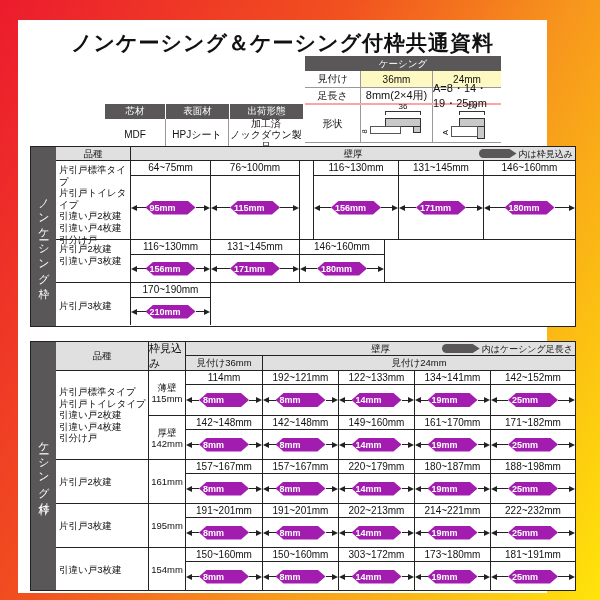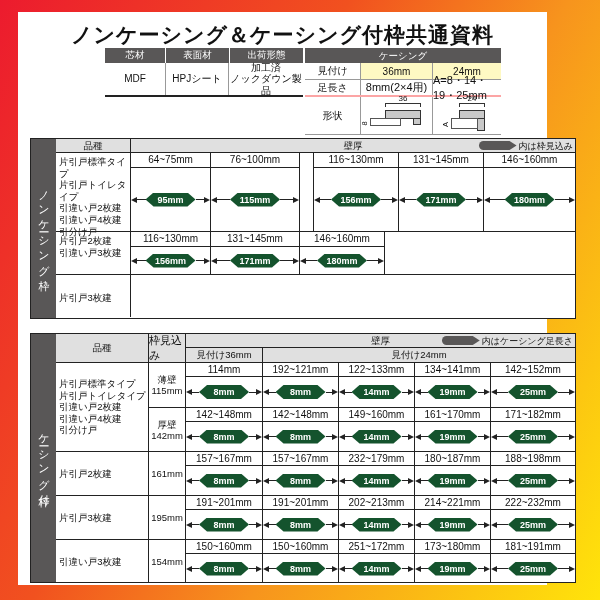--- a/index.html
+++ b/index.html
@@ -2,28 +2,28 @@
 <html><head>
 <meta charset="utf-8">
 <style>
 * { margin:0; padding:0; box-sizing:border-box; }
 html,body { width:600px; height:600px; }
 body {
   font-family:"Liberation Sans","DejaVu Sans",sans-serif;
   background:linear-gradient(118deg,#ec1b2e 0%,#f1511f 38%,#f7941d 62%,#ffe40a 100%);
   position:relative; color:#111;
 }
-.sheet { position:absolute; left:18px; top:12px; width:529px; height:573px; background:#fff; }
+.sheet { position:absolute; left:18px; top:20px; width:529px; height:573px; background:#fff; }
 .title { position:absolute; top:9px; left:0; width:100%; text-align:center;
   font-size:21px; font-weight:bold; letter-spacing:1px; }
 
 
 .specs { position:absolute; left:87px; top:36px; width:398px; height:99px; font-size:10px; }
 .spec-left { position:absolute; left:0; top:0; width:198px; }
-.sl-head { display:flex; gap:1px; height:15px; }
+.sl-head { display:flex; gap:1px; height:15px;margin-top:48px; }
 .sl-hcell { background:#595757; color:#fff; font-size:9.5px; display:flex; align-items:center; justify-content:center; }
 .sl-h1{width:60px}.sl-h2{width:63px}.sl-h3{flex:1}
 .sl-vals { display:flex; height:34px; border-bottom:2px solid #222; }
 .sl-vcell { display:flex; align-items:center; justify-content:center; text-align:center;
   white-space:pre-line; line-height:11.5px; }
 .sl-v1{width:60px}.sl-v2{width:63px;border-left:1px solid #999}.sl-v3{flex:1;border-left:1px solid #999}
 .spec-right { position:absolute; left:200px; top:0; width:196px; }
 .sr-band { height:15px; background:#595757; color:#fff; text-align:center; font-size:9.5px; line-height:15px; }
 .sr-row { display:flex; height:17px; border-bottom:1px solid #999; }
 .sr-l { width:55px; display:flex; align-items:center; justify-content:center;text-align:center; }
@@ -62,22 +62,22 @@
 .dcell { display:flex; flex-direction:column; border-right:1px solid #222; }
 .rng { height:15px; line-height:14px; text-align:center; font-size:10px; border-bottom:1px solid #222; }
 .prow { flex:1; display:flex; align-items:center; min-height:0; }
 .gapcell { width:14px; border-right:1px solid #222; }
 .fillcell { flex:1; }
 .w80{width:80px}.w89{width:89px}.w85{width:85px}.wf{flex:1}
 .ah { width:0; height:0; border-top:3.5px solid transparent; border-bottom:3.5px solid transparent; flex:none; }
 .ah-l { border-right:6px solid #222; }
 .ah-r { border-left:6px solid #222; }
 .aline { flex:1; height:1px; background:#222; min-width:2px; }
-.pill { flex:none; background:#14532d; color:#fff; font-size:9px; font-weight:bold; height:14px;
-  line-height:14px; min-width:50px; text-align:center; padding:0 4px;
+.pill { flex:none; background:#a21caf; color:#fff; font-size:9px; font-weight:bold; height:14px;
+  line-height:14px; min-width:50px; text-align:left; padding:0 4px;
   clip-path:polygon(8px 0,calc(100% - 8px) 0,100% 50%,calc(100% - 8px) 100%,8px 100%,0 50%); }
 
 
 .t2 .ghead { height:29px; }
 .th-kind2 { width:93px; border-right:1px solid #222; display:flex; align-items:center; justify-content:center; }
 .th-mik { width:37px; border-right:1px solid #222; display:flex; align-items:center; justify-content:center; font-size:11px; }
 .twa { flex:1; display:flex; flex-direction:column; }
 .twa-top { height:14px; line-height:14px; position:relative; text-align:center; border-bottom:1px solid #222; }
 .twa-bot { flex:1; display:flex; }
 .sub36 { width:77px; border-right:1px solid #222; text-align:center; line-height:14px; }
@@ -254,20 +254,30 @@
               <i class="aline"></i>
               <b class="pill">180mm</b>
               <i class="aline"></i>
               <i class="ah ah-r"></i>
             </div>
         </div>
         <div class="fillcell"></div>
       </div>
       <div class="rg rg3">
         <div class="kindcell" style="display:flex;align-items:center">片引戸3枚建</div>
+        <div class="dcell w80">
+          <div class="rng">170~190mm</div>
+          <div class="prow">
+              <i class="ah ah-l"></i>
+              <i class="aline"></i>
+              <b class="pill">210mm</b>
+              <i class="aline"></i>
+              <i class="ah ah-r"></i>
+            </div>
+        </div>
         <div class="fillcell"></div>
       </div>
     </div>
   </div>
 
   <div class="dtable t2">
     <div class="side">
       <span>ケーシング付枠</span>
     </div>
     <div class="tmain">
@@ -424,21 +434,21 @@
                 <div class="rng2">157~167mm</div>
                 <div class="prow">
                   <i class="ah ah-l"></i>
                   <i class="aline"></i>
                   <b class="pill">8mm</b>
                   <i class="aline"></i>
                   <i class="ah ah-r"></i>
                 </div>
               </div>
             <div class="dcell c3">
-                <div class="rng2">232~179mm</div>
+                <div class="rng2">220~179mm</div>
                 <div class="prow">
                   <i class="ah ah-l"></i>
                   <i class="aline"></i>
                   <b class="pill">14mm</b>
                   <i class="aline"></i>
                   <i class="ah ah-r"></i>
                 </div>
               </div>
             <div class="dcell c4">
                 <div class="rng2">180~187mm</div>
@@ -530,21 +540,21 @@
                 <div class="rng2">150~160mm</div>
                 <div class="prow">
                   <i class="ah ah-l"></i>
                   <i class="aline"></i>
                   <b class="pill">8mm</b>
                   <i class="aline"></i>
                   <i class="ah ah-r"></i>
                 </div>
               </div>
             <div class="dcell c3">
-                <div class="rng2">251~172mm</div>
+                <div class="rng2">303~172mm</div>
                 <div class="prow">
                   <i class="ah ah-l"></i>
                   <i class="aline"></i>
                   <b class="pill">14mm</b>
                   <i class="aline"></i>
                   <i class="ah ah-r"></i>
                 </div>
               </div>
             <div class="dcell c4">
                 <div class="rng2">173~180mm</div>

